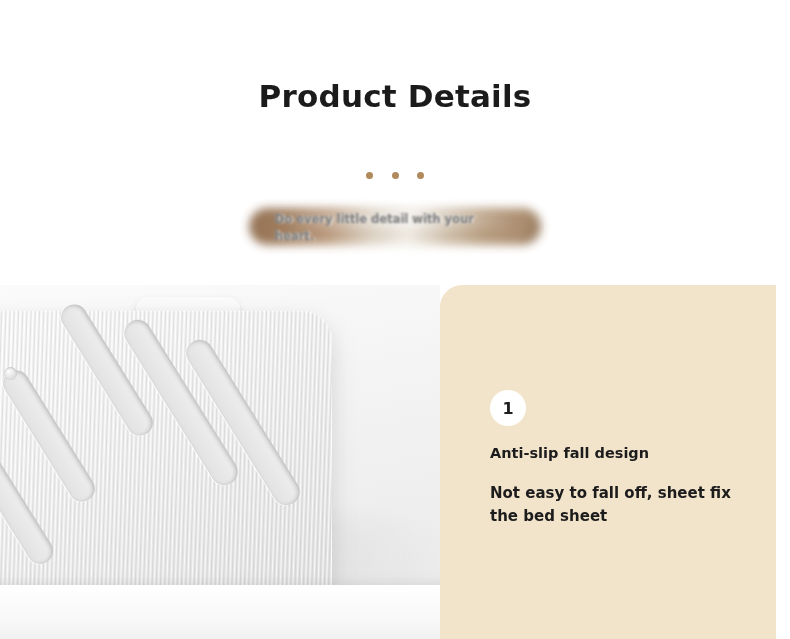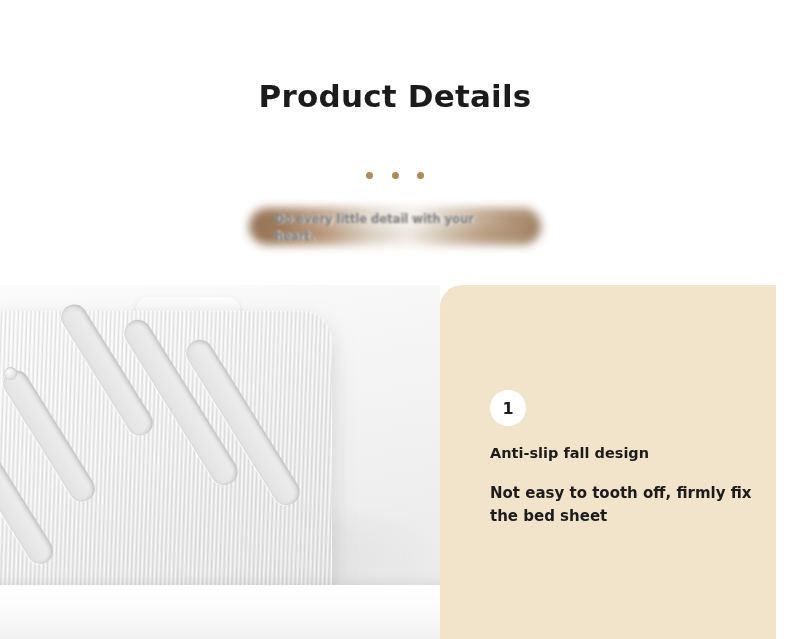--- a/index.html
+++ b/index.html
@@ -312,16 +312,16 @@
       <div class="dimple d1"></div>
       <div class="dimple d2"></div>
     </div>
 
     <div class="sheet"></div>
   </div>
 
   <div class="card">
     <div class="badge">1</div>
     <div class="card-head">Anti-slip fall design</div>
-    <div class="card-sub">Not easy to tooth off, firmly fix the bed sheet</div>
+    <div class="card-sub">Not easy to fall off, sheet fix the bed sheet</div>
   </div>
 
 </div>
 
 </body></html>

